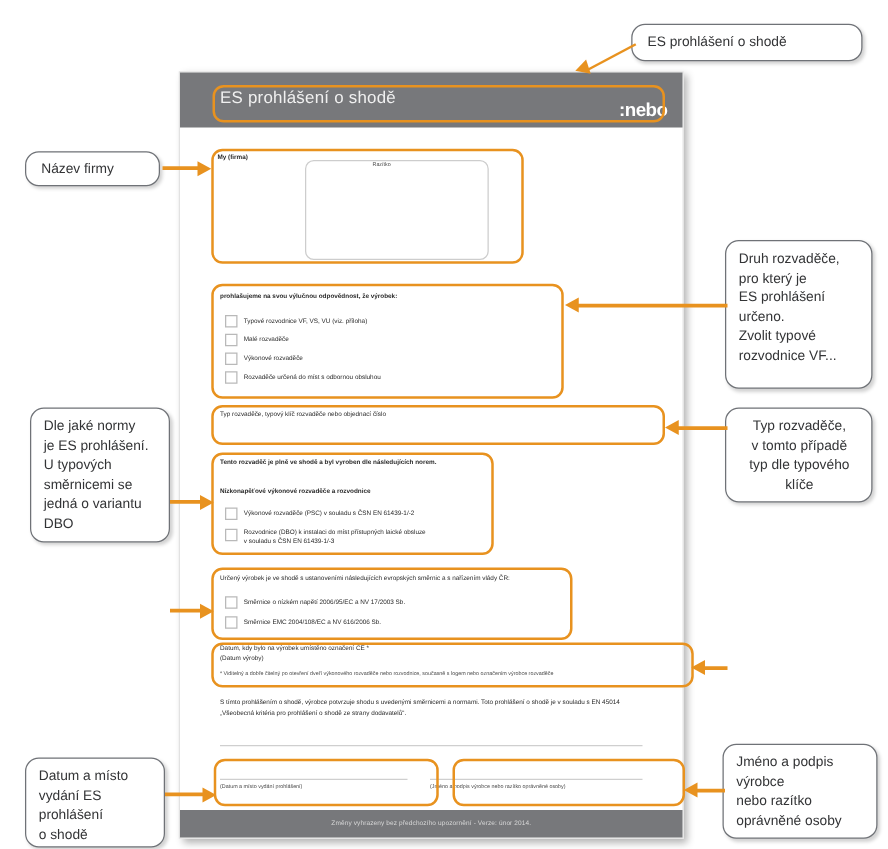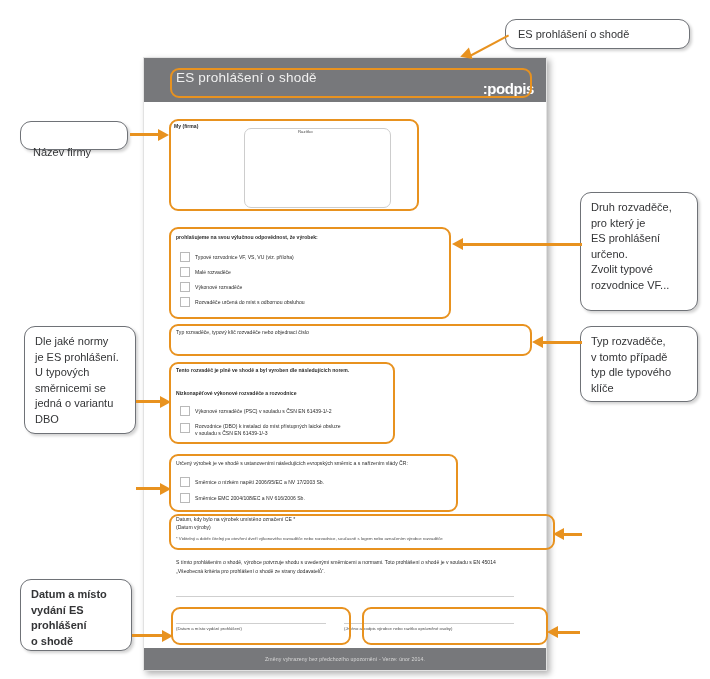--- a/index.html
+++ b/index.html
@@ -89,21 +89,21 @@
 </style>
 </head>
 <body>
 
 <div class="stage">
 
   <div class="page">
 
     <div class="page-header">
       <div class="htitle">ES prohlášení o shodě</div>
-      <div class="logo">:podpis</div>
+      <div class="logo">:nebo</div>
     </div>
 
     <div class="fld" style="left:26px;top:62px;width:248px;height:88px;">
       <div class="lbl b" style="position:absolute;left:4px;top:3px;">My (firma)</div>
       <div class="stamp" style="left:74px;top:8px;width:145px;height:78px;"></div>
       <div class="lbl tiny" style="position:absolute;left:128px;top:9px;">Razítko</div>
     </div>
 
     <div class="fld" style="left:26px;top:170px;width:258px;height:86px;">
       <div class="lbl b" style="position:absolute;left:6px;top:6px;">prohlašujeme na svou výlučnou odpovědnost, že výrobek:</div>
@@ -177,48 +177,52 @@
   <div class="hl" style="left:169px;top:227px;width:282px;height:92px;"></div>
   <div class="hl" style="left:169px;top:324px;width:363px;height:32px;"></div>
   <div class="hl" style="left:169px;top:362px;width:226px;height:82px;"></div>
   <div class="hl" style="left:169px;top:454px;width:289px;height:58px;"></div>
   <div class="hl" style="left:169px;top:514px;width:386px;height:36px;"></div>
   <div class="hl" style="left:171px;top:607px;width:180px;height:38px;"></div>
   <div class="hl" style="left:362px;top:607px;width:186px;height:38px;"></div>
 
   <div class="callout one" style="left:505px;top:19px;width:185px;height:30px;line-height:16px;padding-top:6px;">ES prohlášení o shodě</div>
 
-  <div class="callout one" style="left:20px;top:121px;width:108px;height:28px;line-height:16px;padding-top:22px;">Název firmy</div>
+  <div class="callout one" style="left:20px;top:121px;width:108px;height:28px;line-height:16px;padding-top:5px;">Název firmy</div>
 
   <div class="callout" style="left:580px;top:192px;width:118px;height:119px;">Druh rozvaděče,
 pro který je
 ES prohlášení
 určeno.
 Zvolit typové
 rozvodnice VF...</div>
 
   <div class="callout" style="left:24px;top:326px;width:112px;height:108px;">Dle jaké normy
 je ES prohlášení.
 U typových
 směrnicemi se
 jedná o variantu
 DBO</div>
 
-  <div class="callout" style="left:580px;top:326px;width:118px;height:76px;">Typ rozvaděče,
+  <div class="callout" style="left:580px;top:326px;width:118px;height:76px;text-align:center;">Typ rozvaděče,
 v tomto případě
 typ dle typového
 klíče</div>
 
 
 
-  <div class="callout" style="left:20px;top:579px;width:112px;height:72px;font-weight:bold;">Datum a místo
+  <div class="callout" style="left:20px;top:606px;width:112px;height:72px;">Datum a místo
 vydání ES
 prohlášení
 o shodě</div>
 
+  <div class="callout" style="left:578px;top:595px;width:124px;height:76px;">Jméno a podpis
+výrobce
+nebo razítko
+oprávněné osoby</div>
 
   <div class="arr-diag" style="left:468px;top:56px;width:46px;transform:rotate(-28deg);"></div>
   <div class="arrow arr-left" style="left:460px;top:49px;transform:rotate(-18deg);"></div>
 
   <div class="arr-shaft" style="left:130px;top:133px;width:30px;"></div>
   <div class="arrow arr-right" style="left:158px;top:129px;"></div>
 
   <div class="arr-shaft" style="left:462px;top:243px;width:120px;"></div>
   <div class="arrow arr-left" style="left:452px;top:238px;"></div>
 

